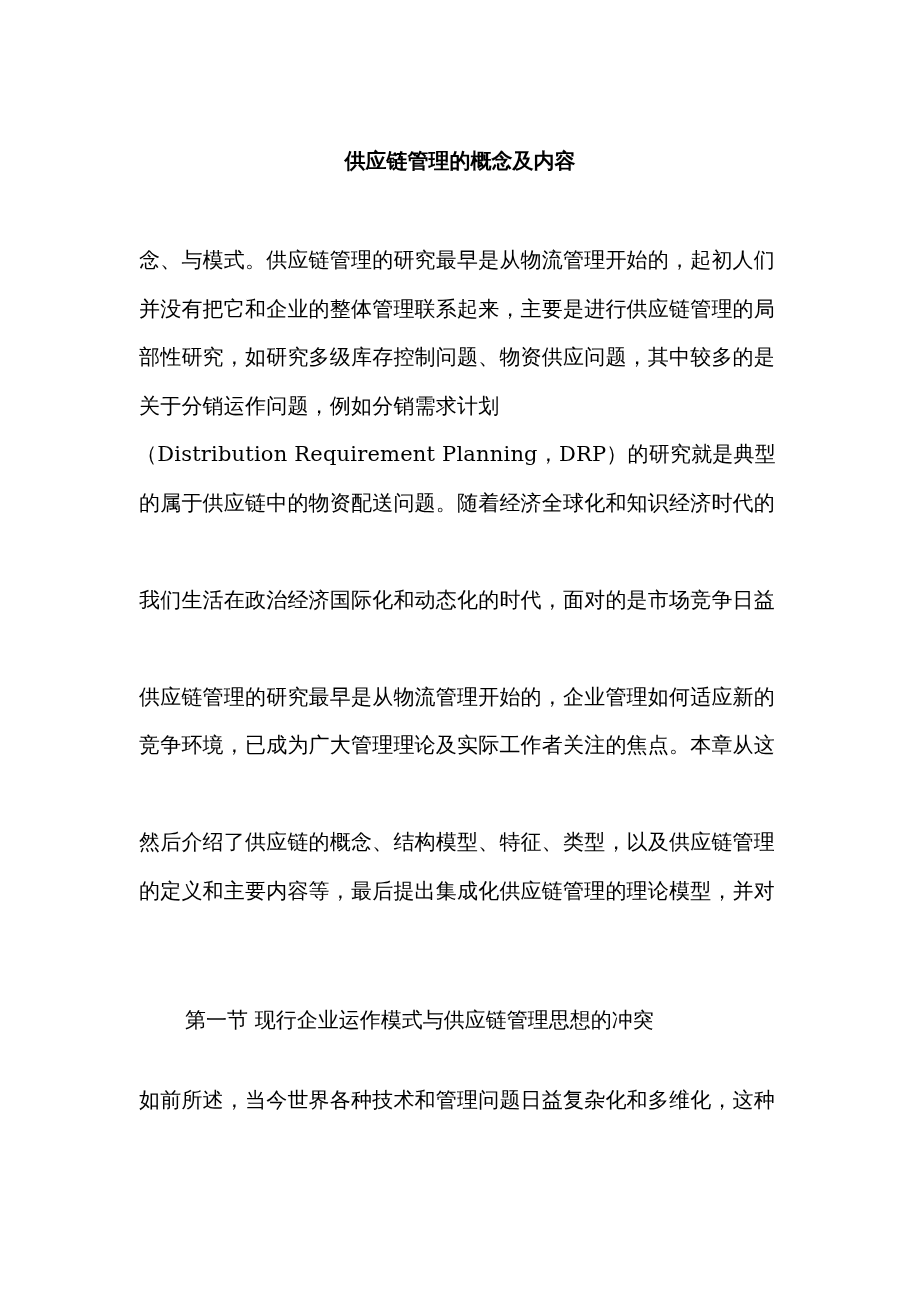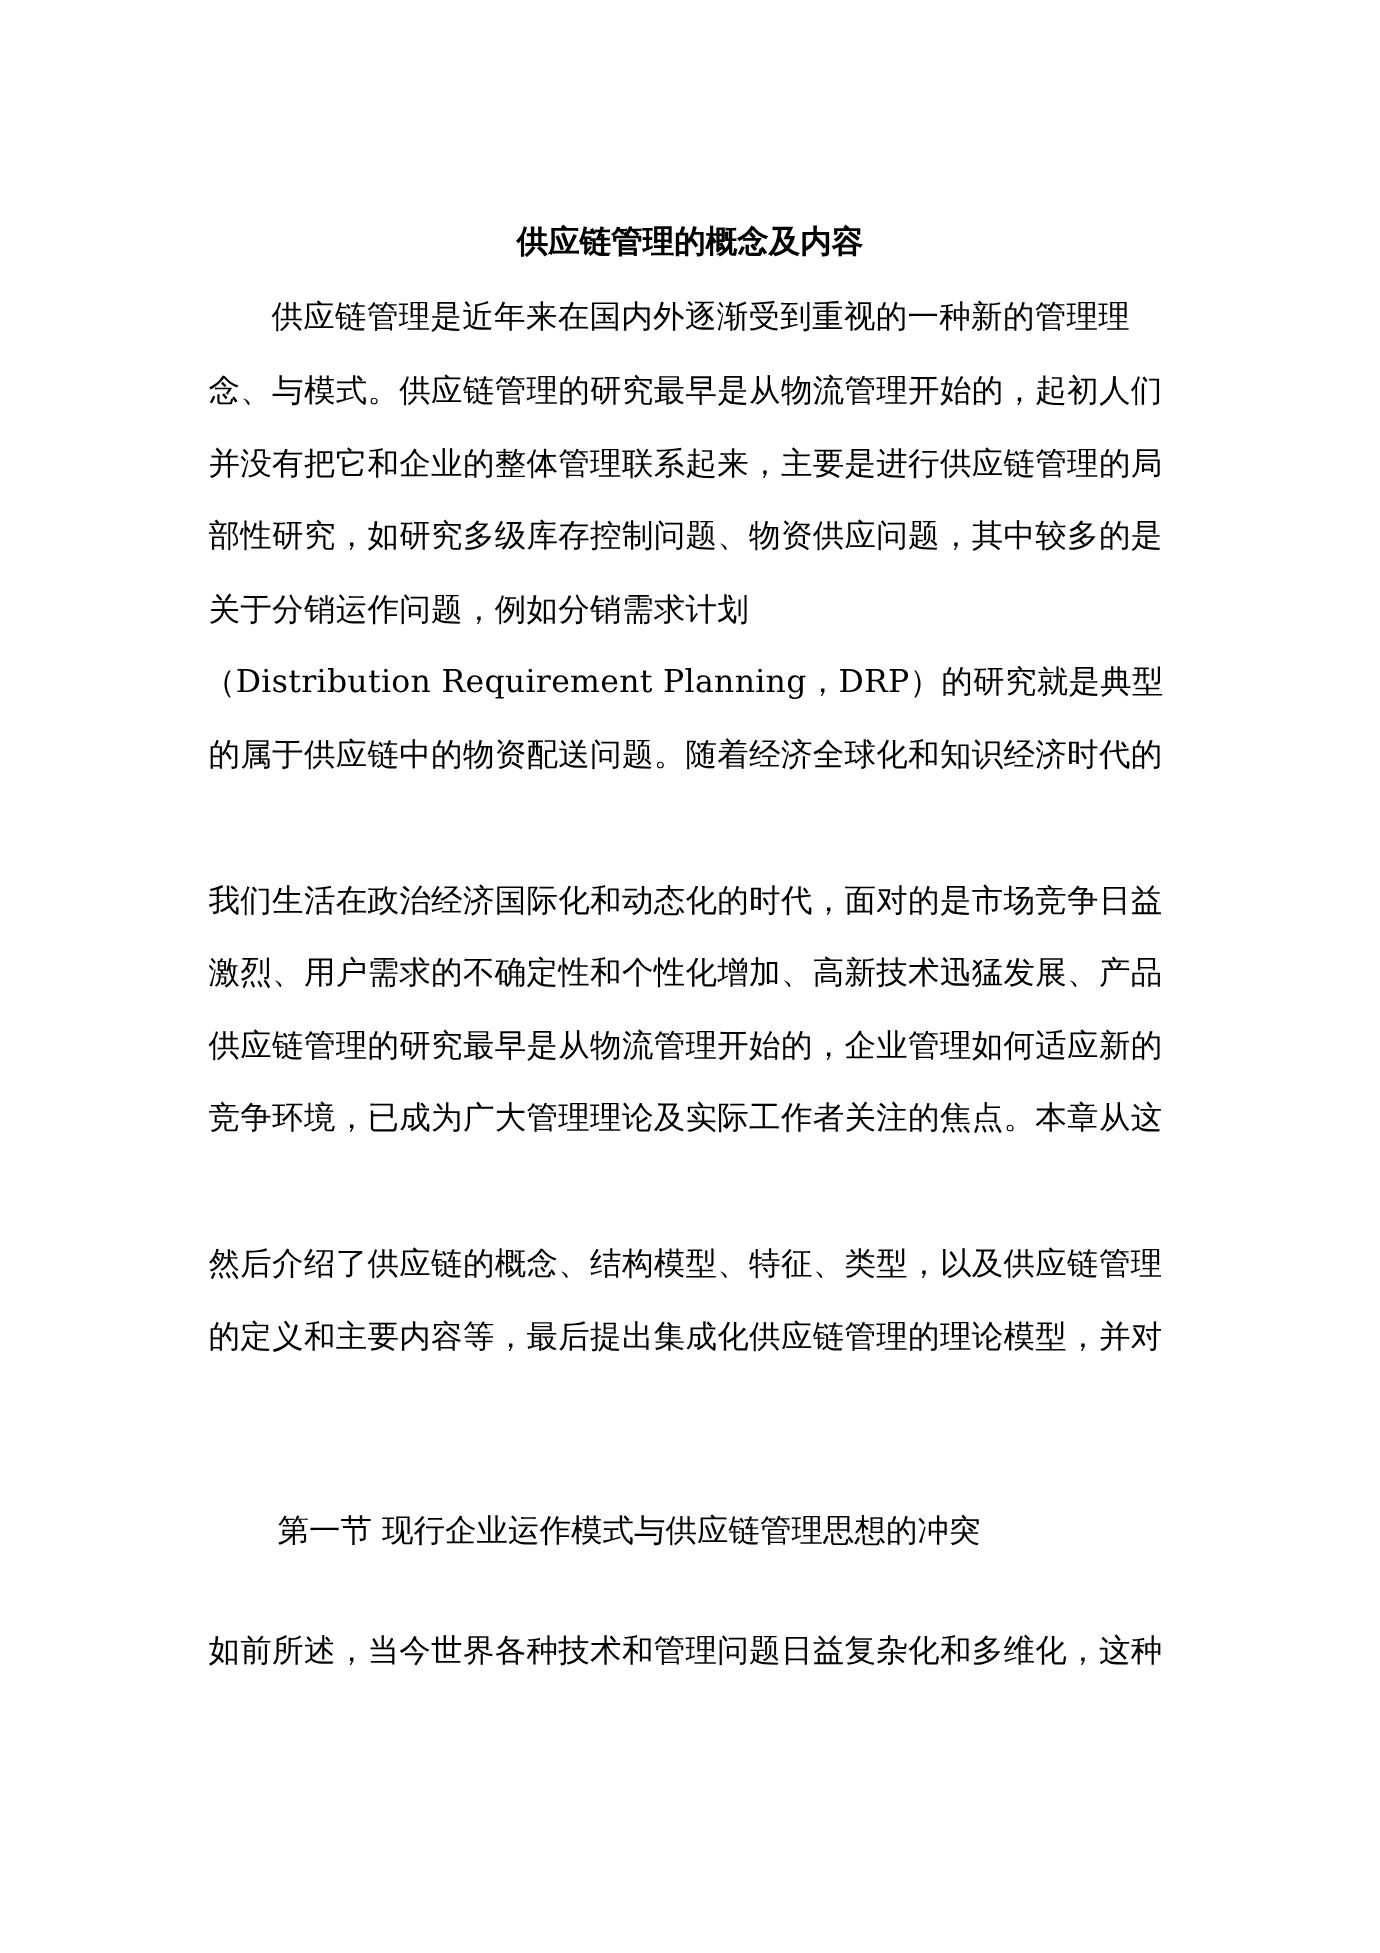--- a/index.html
+++ b/index.html
@@ -13,29 +13,27 @@
   .indent { left: 181px; }
   .latin { left: 136px; }
   .heading { position: absolute; left: 139px; font-size: 21px; line-height: 30px; white-space: nowrap; margin-left: 46px; }
 </style>
 </head>
 <body>
 
 <div class="page">
   <div class="title">供应链管理的概念及内容</div>
 
-  <div class="line indent" style="top:196px">供应链管理是近年来在国内外逐渐受到重视的一种新的管理理</div>
   <div class="line" style="top:245px">念、与模式。供应链管理的研究最早是从物流管理开始的，起初人们</div>
   <div class="line" style="top:294px">并没有把它和企业的整体管理联系起来，主要是进行供应链管理的局</div>
   <div class="line" style="top:342px">部性研究，如研究多级库存控制问题、物资供应问题，其中较多的是</div>
   <div class="line" style="top:391px">关于分销运作问题，例如分销需求计划</div>
   <div class="line latin" style="top:439px">（Distribution Requirement Planning，DRP）的研究就是典型</div>
   <div class="line" style="top:488px">的属于供应链中的物资配送问题。随着经济全球化和知识经济时代的</div>
   <div class="line" style="top:585px">我们生活在政治经济国际化和动态化的时代，面对的是市场竞争日益</div>
-  <div class="line" style="top:633px">激烈、用户需求的不确定性和个性化增加、高新技术迅猛发展、产品</div>
   <div class="line" style="top:682px">供应链管理的研究最早是从物流管理开始的，企业管理如何适应新的</div>
   <div class="line" style="top:730px">竞争环境，已成为广大管理理论及实际工作者关注的焦点。本章从这</div>
   <div class="line" style="top:827px">然后介绍了供应链的概念、结构模型、特征、类型，以及供应链管理</div>
   <div class="line" style="top:876px">的定义和主要内容等，最后提出集成化供应链管理的理论模型，并对</div>
 
   <div class="heading" style="top:1005px">第一节 现行企业运作模式与供应链管理思想的冲突</div>
 
   <div class="line" style="top:1085px">如前所述，当今世界各种技术和管理问题日益复杂化和多维化，这种</div>
 </div>
 

